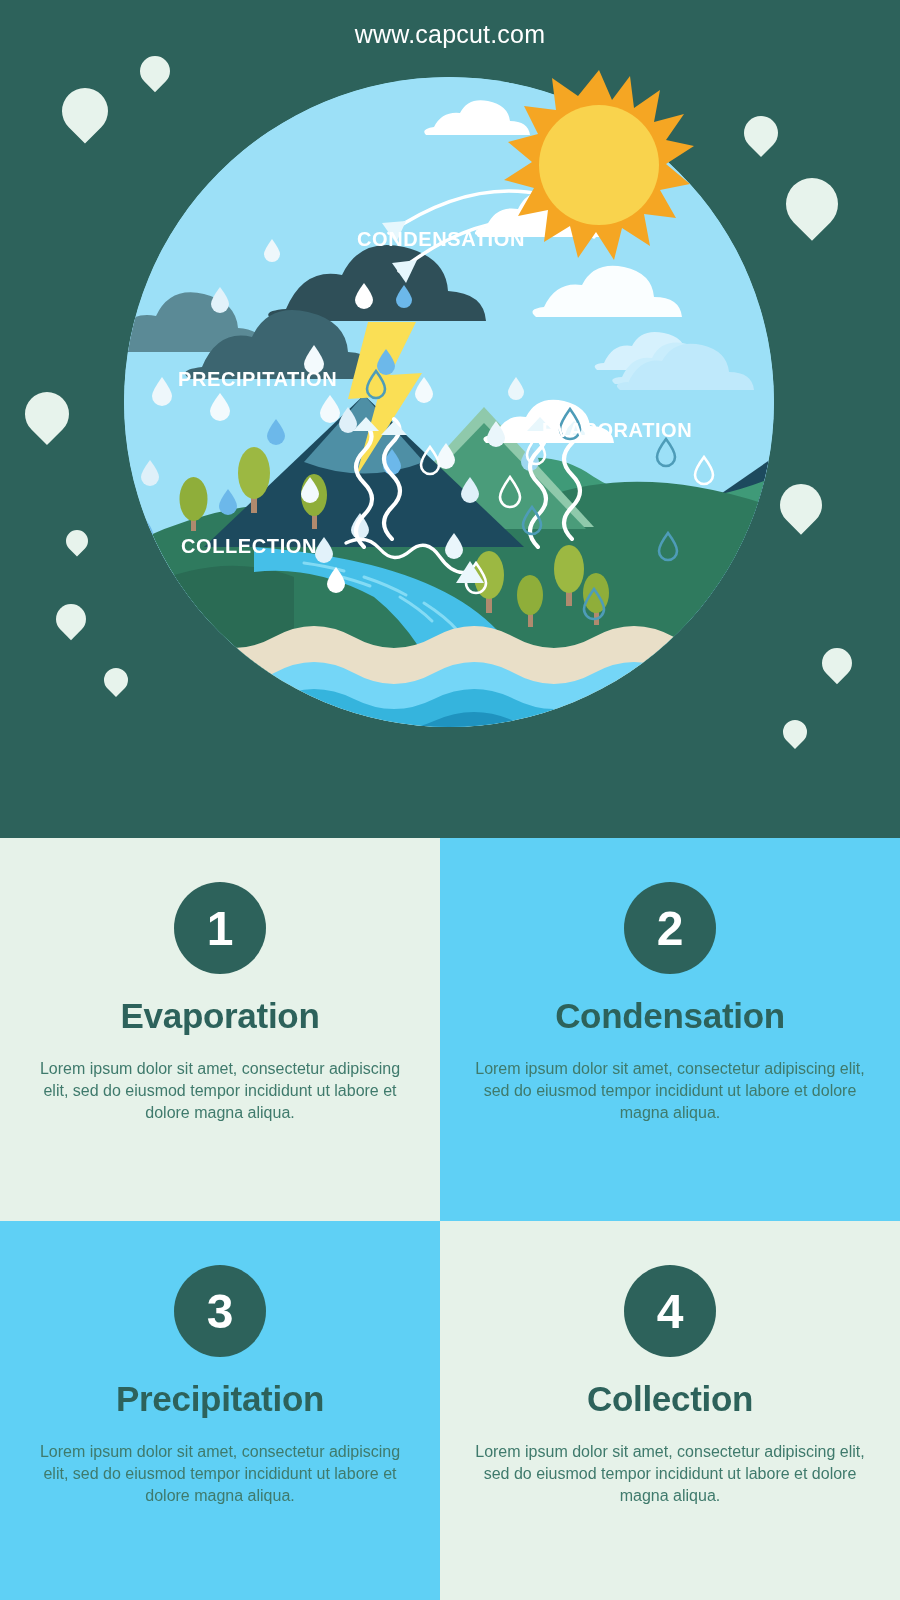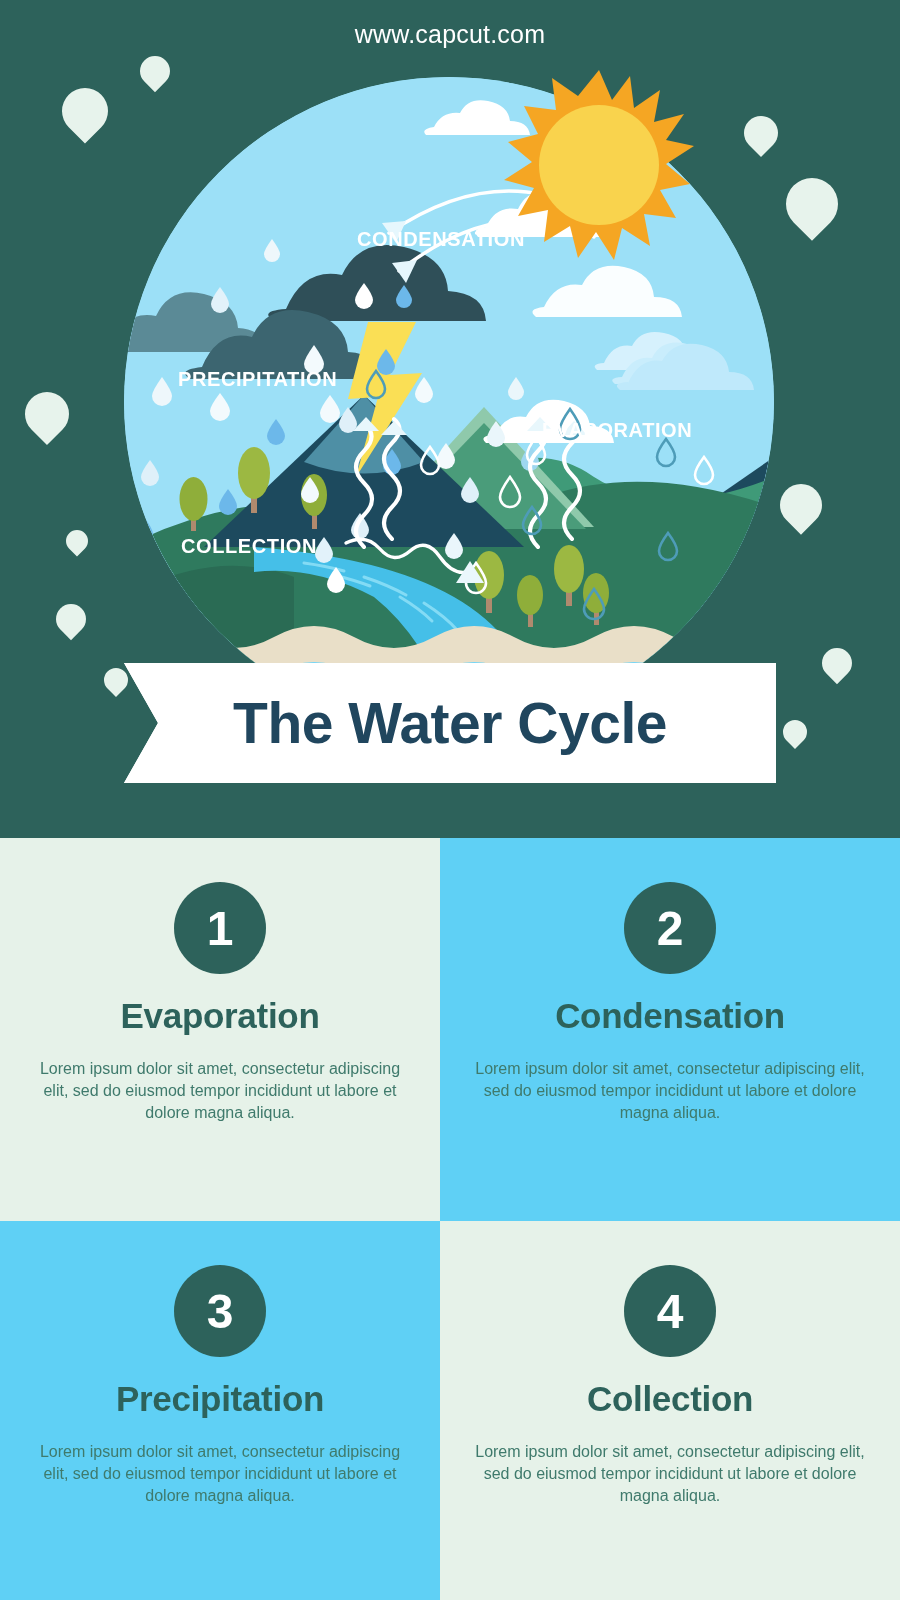--- a/index.html
+++ b/index.html
@@ -279,27 +279,20 @@
 
     <div class="sun-wrap">
       <svg viewBox="0 0 190 190" width="190" height="190">
         <g fill="#f5a623">
           <path d="M95 0 L108 30 L126 6 L130 38 L156 20 L150 52 L180 44 L162 70 L190 76 L162 94 L186 114 L156 120 L172 148 L140 144 L146 176 L118 158 L110 190 L92 162 L74 188 L66 156 L40 172 L44 140 L14 146 L30 118 L0 110 L28 92 L4 72 L34 64 L20 36 L52 40 L48 8 L74 26 Z"></path>
         </g>
         <circle cx="95" cy="95" r="60" fill="#f9d34d"></circle>
       </svg>
     </div>
 
-    <div class="ribbon">
-      <svg viewBox="0 0 652 120" width="652" height="120">
-        <path d="M0 0 L652 0 L652 120 L0 120 L34 60 Z" fill="#ffffff" transform="translate(0,0)"></path>
-        <path d="M0 0 L652 0 L618 60 L652 120 L0 120 L34 60 Z" fill="#ffffff"></path>
-      </svg>
-      <div class="ribbon-title">The Water Cycle</div>
-    </div>
   </div>
 
   <div class="grid">
 
     <div class="cell mint">
       <div class="badge">1</div>
       <div class="cell-title">Evaporation</div>
       <div class="cell-body">Lorem ipsum dolor sit amet, consectetur adipiscing elit, sed do eiusmod tempor incididunt ut labore et dolore magna aliqua.</div>
     </div>
 

